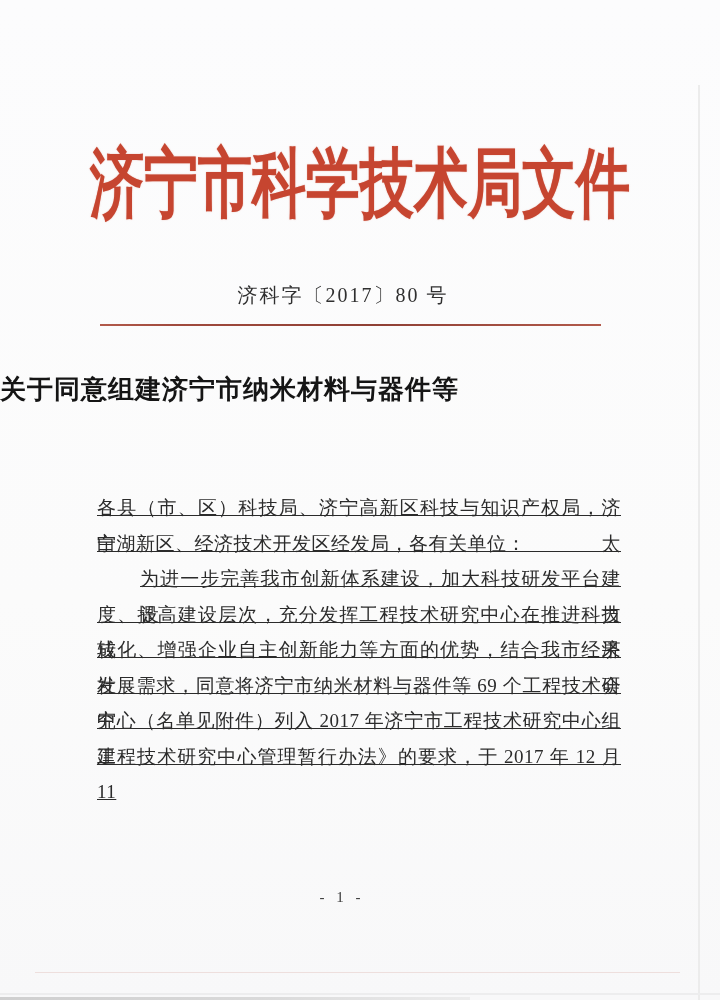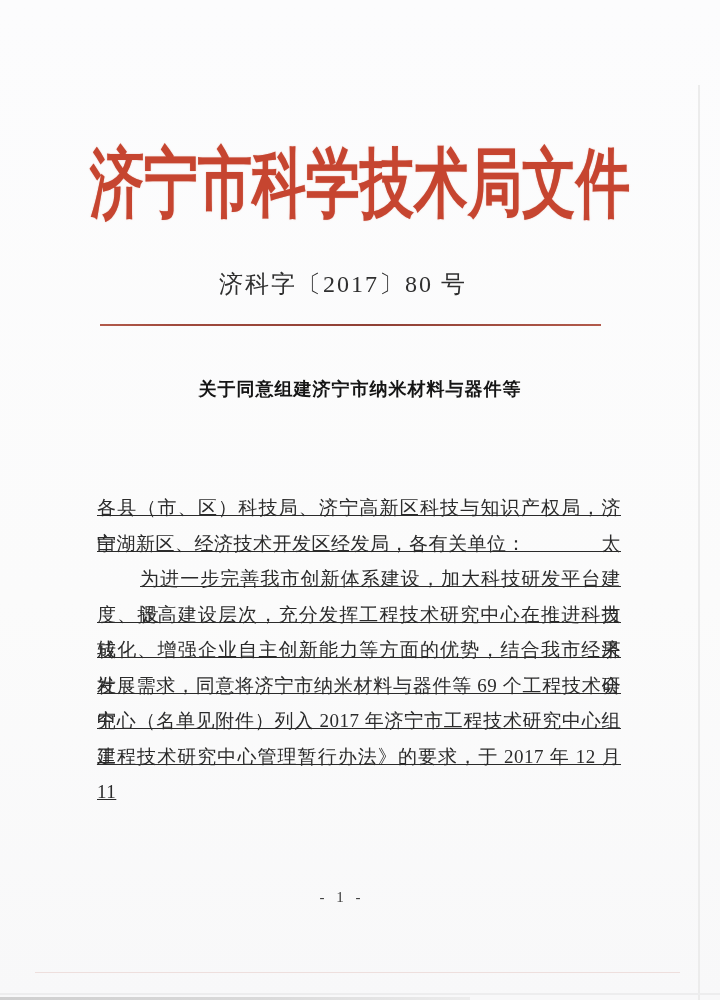--- a/index.html
+++ b/index.html
@@ -25,39 +25,38 @@
     letter-spacing: 0px;
     color: var(--letterhead-red, #c64530);
     transform: scaleY(1.4);
     transform-origin: 50% 50%;
     text-shadow: 0 0 1px rgba(198, 69, 48, 0.55);
     white-space: nowrap;
   }
   
   .doc-number {
     position: absolute;
-    top: 268px; left: 0; width: 686px;
+    top: 282px; left: 0; width: 686px;
     text-align: center;
-    font-size: 24px;
+    font-size: 20px;
     letter-spacing: 2px;
     color: #2f2f2f;
   }
   
   .red-rule {
     position: absolute;
     top: 324px; left: 100px;
     width: 501px; height: 2px;
     background: linear-gradient(90deg, #b25a4b 0%, var(--divider-red, #a04a3d) 15%, #8f4035 55%, #b25a4b 100%);
   }
   
   .doc-title {
     position: absolute;
     top: 370px; left: 0; width: 720px;
-    text-align: center;
-    font-size: 18px;
+    font-size: 26px;
     font-weight: bold;
     line-height: 39px;
     letter-spacing: 1px;
     color: #151515;
   }
   
   .body-block {
     position: absolute;
     top: 490px; left: 97px;
     width: 524px;

